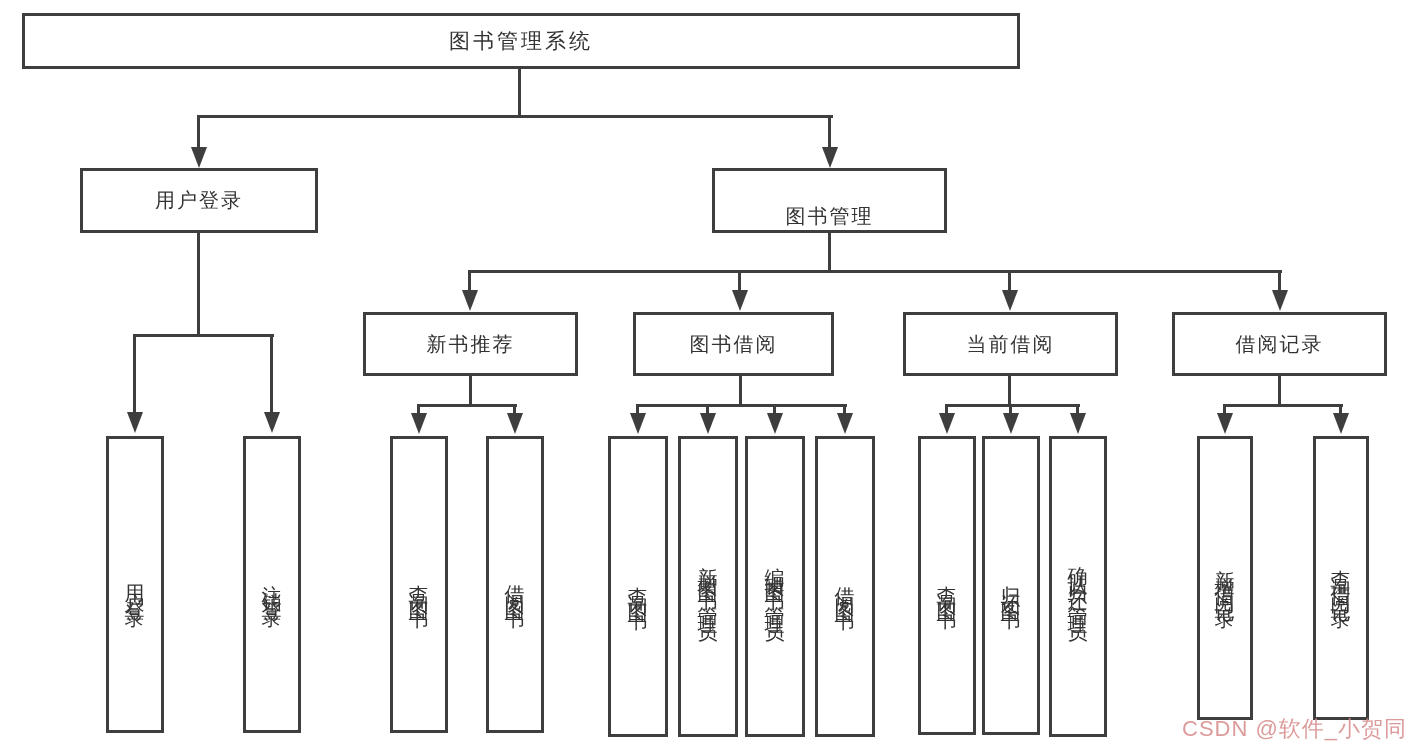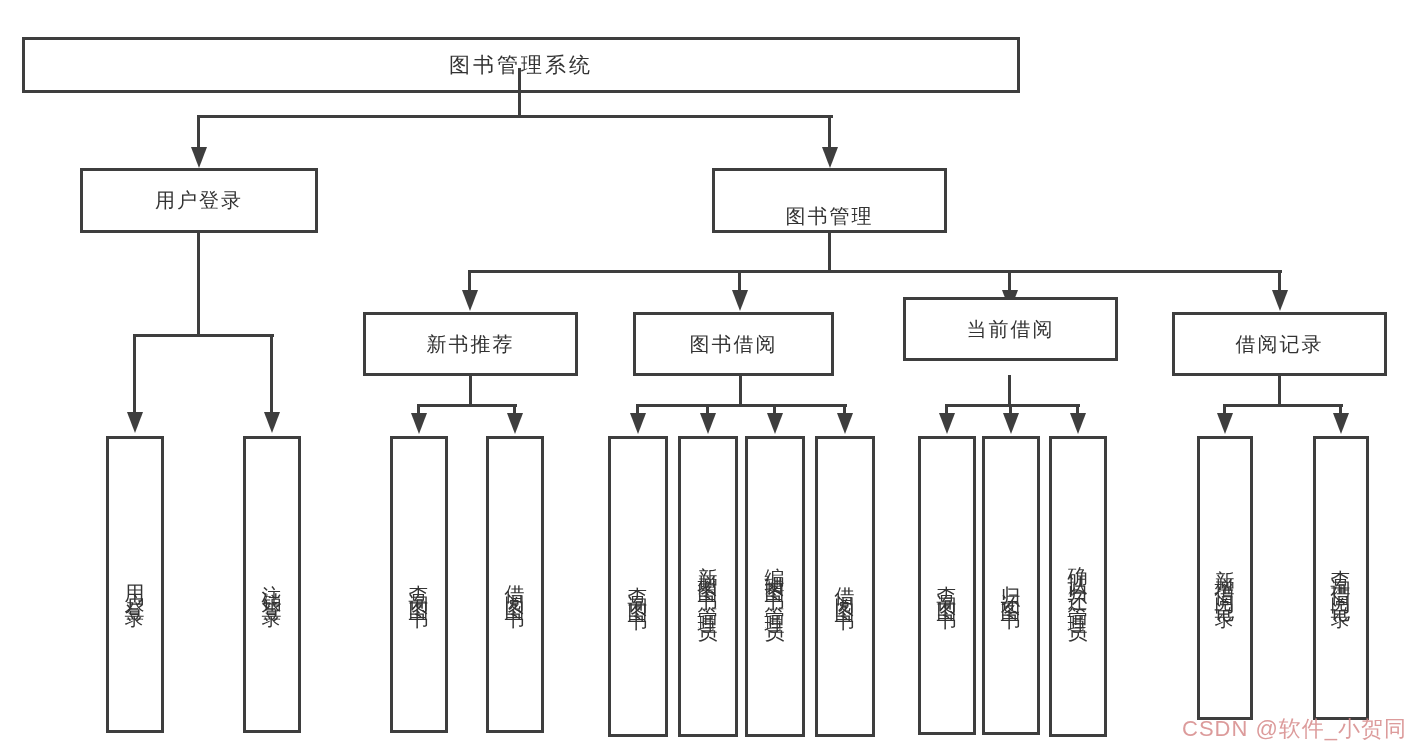--- a/index.html
+++ b/index.html
@@ -51,21 +51,21 @@
     letter-spacing: 1px;
     color: rgba(214, 138, 138, 0.85);
     white-space: nowrap;
   }
 </style>
 </head>
 <body>
 
 <div id="stage">
 
-  <div class="box" style="left:22px; top:13px; width:998px; height:56px;margin-top:24px;">
+  <div class="box" style="left:22px; top:13px; width:998px; height:56px;">
     <span class="rootlabel">图书管理系统</span>
   </div>
 
   <div class="line" style="left:518px; top:68px; width:3px; height:50px;"></div>
   <div class="line" style="left:197px; top:115px; width:636px; height:3px;"></div>
   <div class="line" style="left:197px; top:115px; width:3px; height:35px;"></div>
   <div class="arrow" style="left:191px; top:147px;"></div>
   <div class="line" style="left:828px; top:115px; width:3px; height:35px;"></div>
   <div class="arrow" style="left:822px; top:147px;"></div>
 
@@ -93,21 +93,21 @@
   <div class="arrow" style="left:1002px; top:290px;"></div>
   <div class="line" style="left:1278px; top:270px; width:3px; height:22px;"></div>
   <div class="arrow" style="left:1272px; top:290px;"></div>
 
   <div class="box" style="left:363px; top:312px; width:215px; height:64px;">
     <span class="hlabel">新书推荐</span>
   </div>
   <div class="box" style="left:633px; top:312px; width:201px; height:64px;">
     <span class="hlabel">图书借阅</span>
   </div>
-  <div class="box" style="left:903px; top:297px; width:215px; height:64px;">
+  <div class="box" style="left:903px; top:312px; width:215px; height:64px;">
     <span class="hlabel">当前借阅</span>
   </div>
   <div class="box" style="left:1172px; top:312px; width:215px; height:64px;">
     <span class="hlabel">借阅记录</span>
   </div>
 
   <div class="line" style="left:469px; top:375px; width:3px; height:31px;"></div>
   <div class="line" style="left:417px; top:404px; width:100px; height:3px;"></div>
   <div class="line" style="left:417px; top:404px; width:3px; height:10px;"></div>
   <div class="arrow" style="left:411px; top:413px;"></div>

